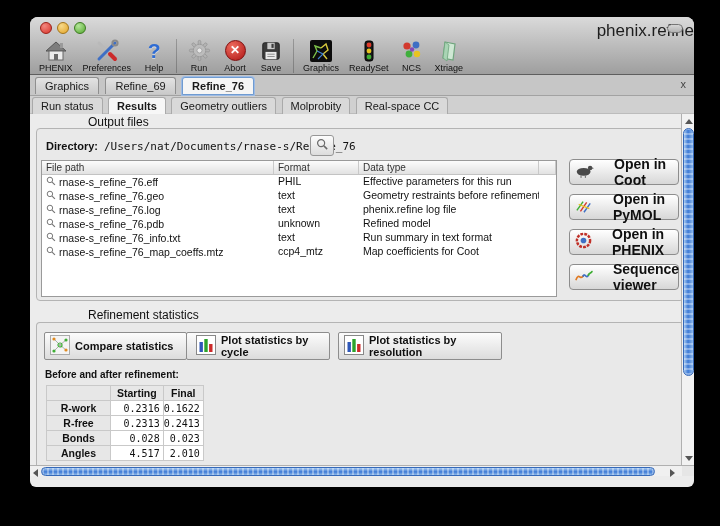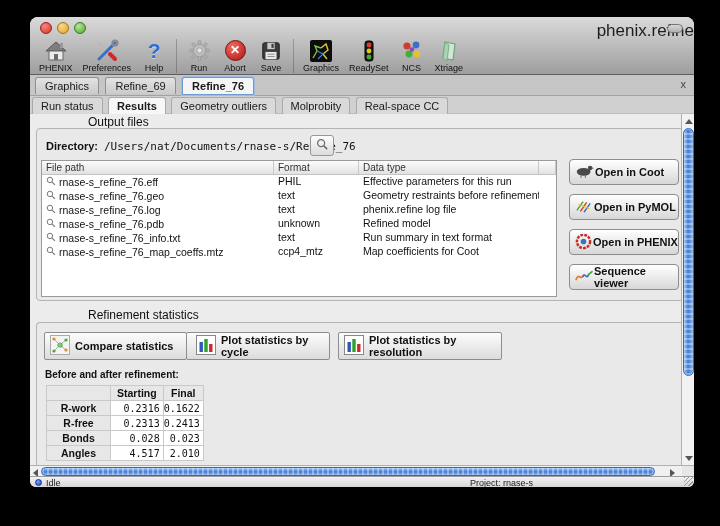--- a/index.html
+++ b/index.html
@@ -69,22 +69,22 @@
   .ft-head { display:flex; height:14px; background:linear-gradient(#fcfcfc,#e2e2e2);
     border-bottom:1px solid #c3c3c3; font-size:10px; color:#333; }
   .ft-head > div { padding:1px 0 0 4px; border-right:1px solid #c9c9c9; }
   .ft-row { display:flex; height:14px; line-height:13px; }
   .ft-row > div { padding-left:4px; white-space:nowrap; overflow:hidden; }
   .c-path { width:232px; } .c-fmt { width:85px; } .c-type { width:180px; } .c-x { flex:1; }
   .ft-row .c-path { display:flex; align-items:center; gap:3px; }
 
   .side-btn { position:absolute; left:532px; width:110px; height:26px;
     border:1px solid #8d8d8d; border-radius:4px; background:linear-gradient(#fff,#d7d7d7);
-    display:flex; align-items:center; gap:1px; padding-left:5px;
-    font-size:11px; font-weight:bold; color:#101010; }
+    display:flex; align-items:center; gap:20px; padding-left:5px;
+    font-size:14px; font-weight:bold; color:#101010; }
 
   .stat-btn { position:absolute; top:9px; height:28px;
     border:1px solid #8d8d8d; border-radius:2px; background:linear-gradient(#fcfcfc,#dcdcdc);
     display:flex; align-items:center; gap:5px; padding:0 8px 0 5px;
     font-size:11px; font-weight:bold; color:#101010; }
   .caption { position:absolute; left:8px; top:46px; font-size:10px; font-weight:bold; color:#111; }
 
   table.stats { position:absolute; left:9px; top:62px; border-collapse:collapse; font-size:10.5px; }
   table.stats td, table.stats th { border:1px solid #c9c9c9; height:15px; }
   table.stats th { background:#e7e7e7; font-weight:bold; color:#111; padding:0 6px; }
@@ -502,20 +502,14 @@
     </div>
   </div>
 
   <div class="hscroll">
     <div class="arr a-left"></div>
     <div class="hthumb"></div>
     <div class="arr a-right"></div>
   </div>
   <div class="corner-box"></div>
 
-  <div class="statusbar">
-    <div class="status-dot"></div>
-    <div class="status-left">Idle</div>
-    <div class="status-right">Project: rnase-s</div>
-    <div class="grip"></div>
-  </div>
 
 </div>
 
 </body></html>

